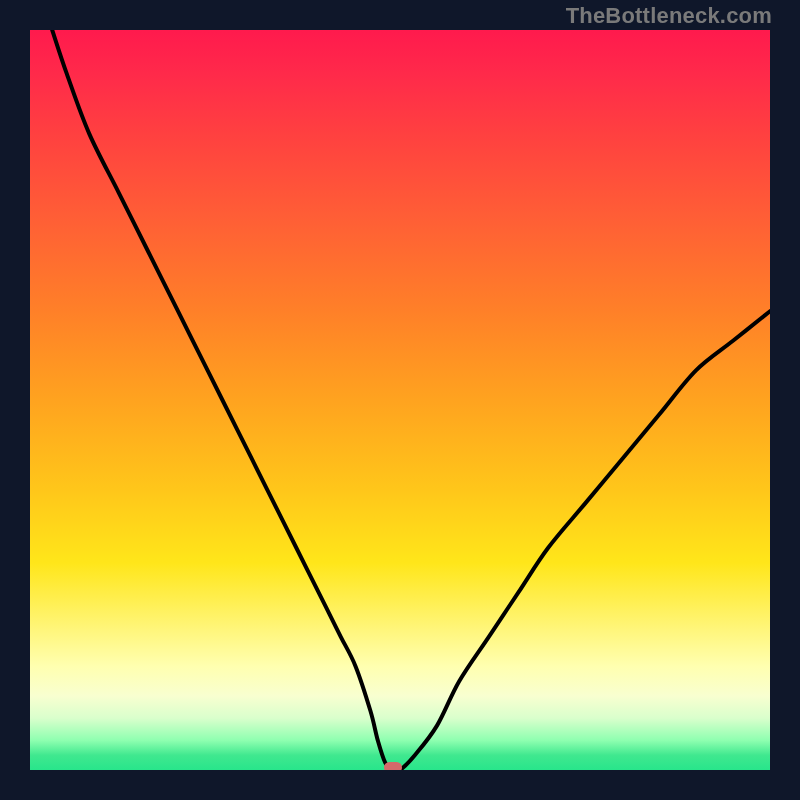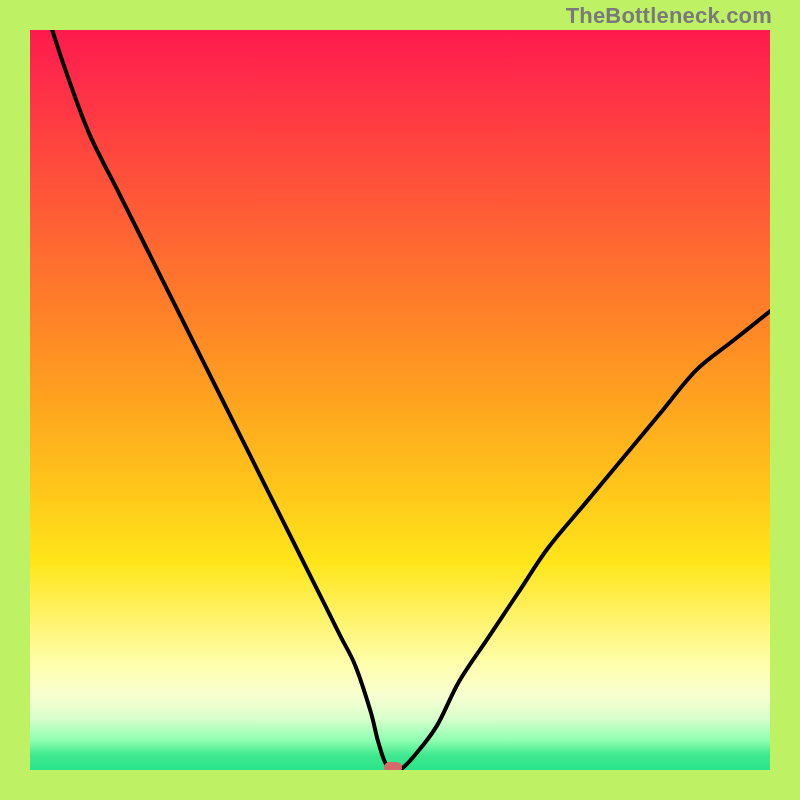--- a/index.html
+++ b/index.html
@@ -10,21 +10,21 @@
     background: #000;
     overflow: hidden;
     font-family: Arial, Helvetica, sans-serif;
   }
   .frame {
     position: absolute;
     left: 0;
     top: 0;
     width: 800px;
     height: 800px;
-    background: #bef264;
+    background: #0f172a;
   }
   .plot-area {
     position: absolute;
     left: 30px;
     top: 30px;
     width: 740px;
     height: 740px;
     overflow: hidden;
   }
   .gradient-bg {

